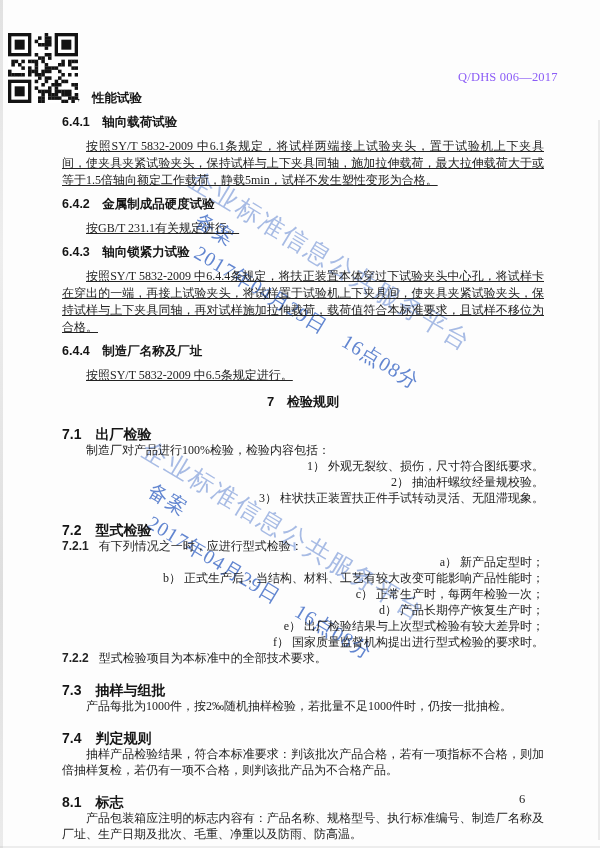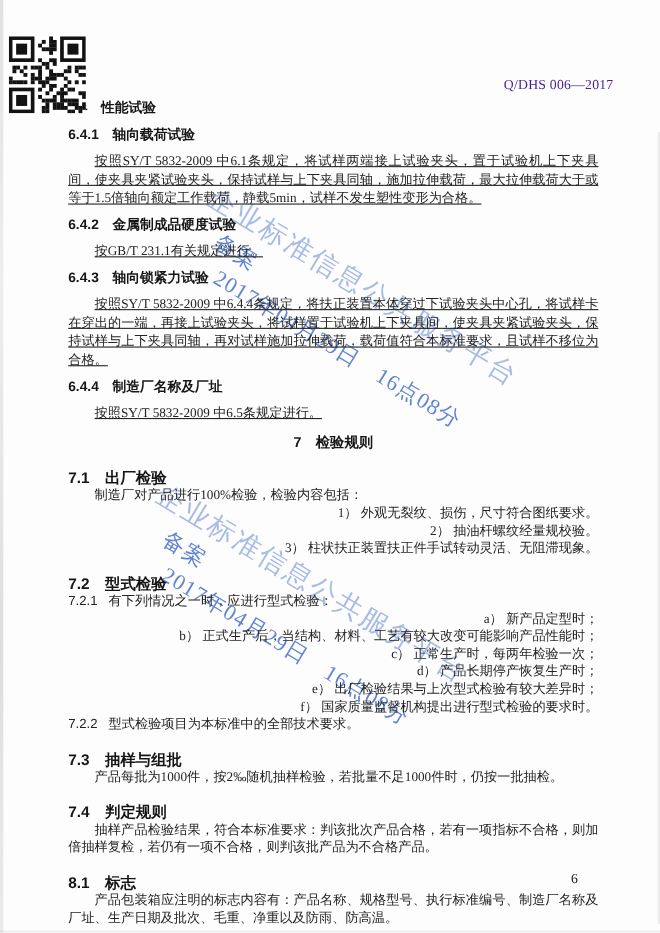--- a/index.html
+++ b/index.html
@@ -12,21 +12,21 @@
   .page{position:absolute;inset:0;background:#fdfdfd;overflow:hidden;}
 
   
   .edge-left{position:absolute;left:0;top:0;width:3px;height:100%;
     background:linear-gradient(180deg,#9a9a9a,#c7c7c7 30%,#8f8f8f 70%,#bdbdbd);opacity:.28;}
   .edge-right{position:absolute;right:0;top:120px;width:2px;height:720px;background:#a5a5a5;opacity:.2;}
   .edge-bottom{position:absolute;left:0;bottom:0;width:100%;height:2px;background:#9c9c9c;opacity:.16;}
 
   
   .doc-number{position:absolute;top:70px;left:458px;width:90px;
-    font-size:12.5px;letter-spacing:.2px;white-space:nowrap;color:#4c1d95;}
+    font-size:12.5px;letter-spacing:.2px;white-space:nowrap;color:#8b5cf6;}
 
   
   .qr{position:absolute;left:8px;top:33px;width:70px;height:70px;background:#fff;z-index:5;}
   .qr svg{display:block;}
 
   
   .watermark{position:absolute;transform:rotate(31deg);transform-origin:0 0;
     pointer-events:none;white-space:nowrap;z-index:1;
     font-family:"Liberation Serif","DejaVu Serif",serif;}
   .wm-big{font-size:25px;letter-spacing:2px;color:rgba(73,114,201,0.48);}
@@ -42,21 +42,21 @@
   .h1,.h3,.h3t{font-family:"Liberation Sans","DejaVu Sans",sans-serif;
     font-weight:700;color:#151515;text-align:left;}
   .h1{font-size:13px;text-align:center;}
   .h3{font-size:12.5px;margin:7px 0;}
   .h1.s7{margin:10px 0 0 0;line-height:16px;}
   .h3t{font-size:14px;margin:16px 0 0 0;line-height:16px;}
   .para{text-indent:2em;text-decoration:underline;}
   .parat{text-indent:2em;line-height:16px;}
   .item{padding-left:26px;line-height:16px;text-align:right;}
   .clause{line-height:16px;}
-  .clause .num{font-family:"Liberation Sans","DejaVu Sans",sans-serif;font-weight:400;margin-right:10px;}
+  .clause .num{font-family:"Liberation Sans","DejaVu Sans",sans-serif;font-weight:700;margin-right:10px;}
   .m8{margin-top:10px;}
 
   
   .page-number{position:absolute;left:519px;top:792px;font-size:12.5px;color:#1c1c1c;z-index:3;}
 </style>
 </head>
 <body>
 
 <div class="page">
 

